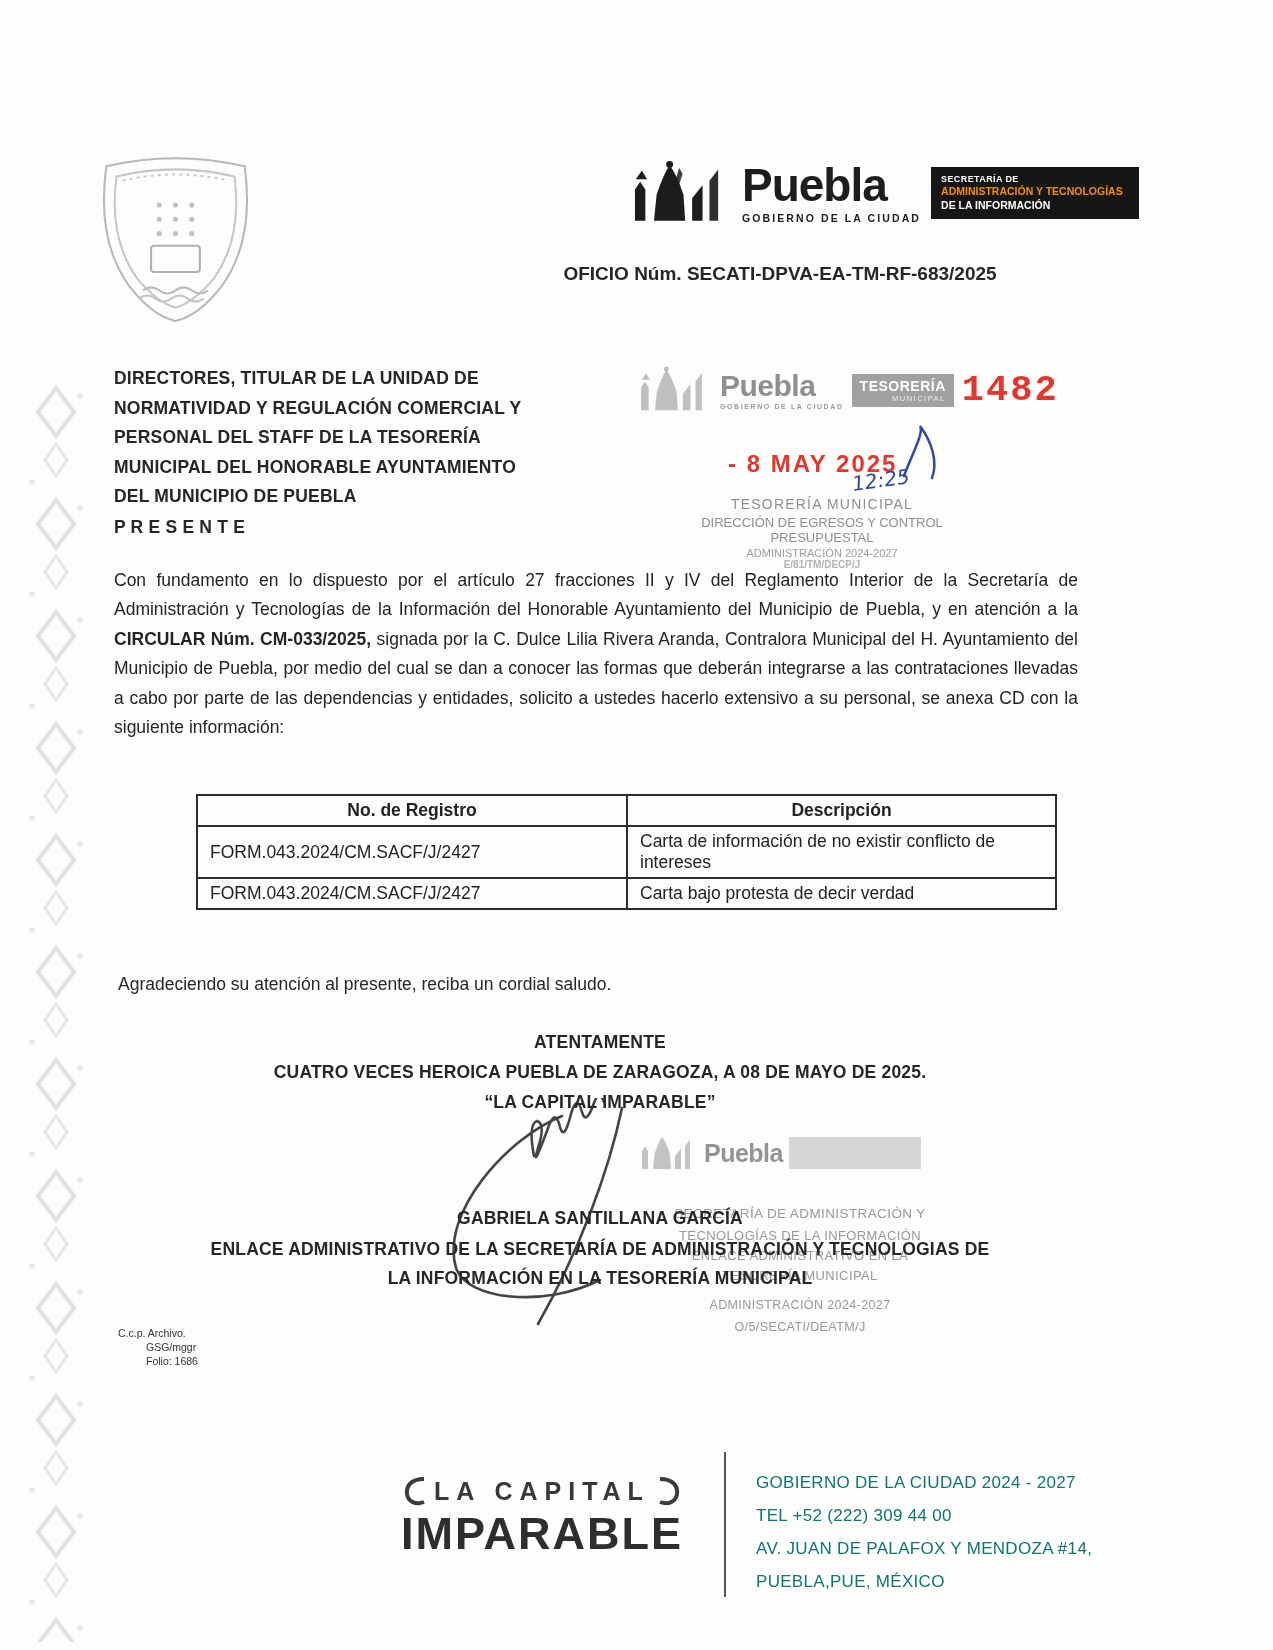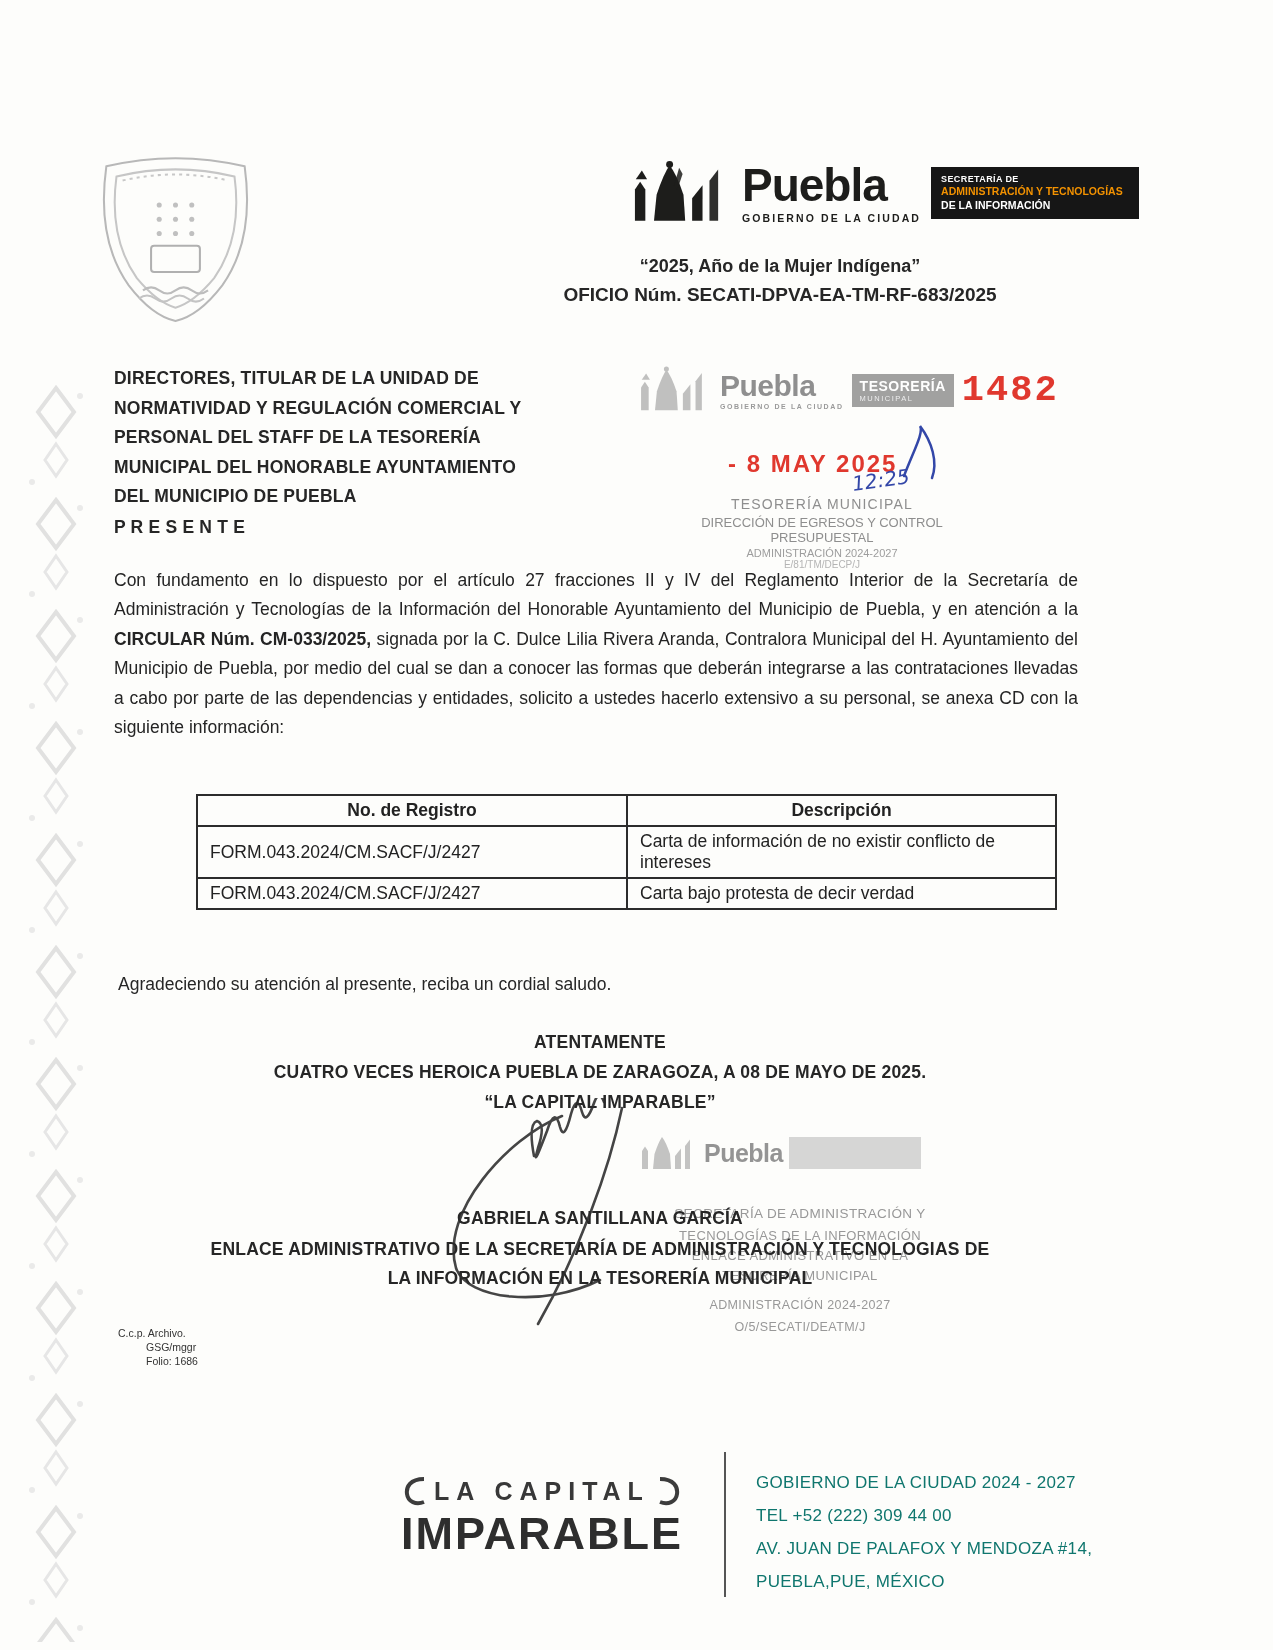--- a/index.html
+++ b/index.html
@@ -32,33 +32,33 @@
   
   .addressee { position:absolute; left:114px; top:364px; font-weight:bold; font-size:17.5px; line-height:29.5px; letter-spacing:.2px; }
   .addressee .presente { margin-top:1px; }
 
   
   .rstamp { position:absolute; left:628px; top:362px; width:470px; height:212px; }
   .rs-row { position:absolute; left:8px; top:2px; display:flex; align-items:center; gap:8px; }
   .faded { filter:grayscale(1); opacity:.55; }
   .rs-word { font-size:30px; font-weight:bold; color:#8f8f8f; line-height:1; letter-spacing:-.5px; }
   .rs-wordsub { font-size:7px; font-weight:bold; letter-spacing:1.6px; color:#9a9a9a; margin-top:2px; }
-  .tes-box { background:#919191; color:#fff; padding:4px 8px; text-align:left; opacity:.85; }
+  .tes-box { background:#919191; color:#fff; padding:4px 8px; text-align:right; opacity:.85; }
   .tes-box .t1 { font-size:14px; font-weight:bold; letter-spacing:.5px; }
   .tes-box .t2 { font-size:7.5px; letter-spacing:1.5px; color:#ececec; }
   .rs-folio { font-family:"Liberation Mono", monospace; font-weight:bold; font-size:37px; color:#e0382e; letter-spacing:2px; }
   .rs-date { position:absolute; left:100px; top:88px; color:#e0382e; font-size:24px; font-weight:600; letter-spacing:2px; }
   .rs-time { position:absolute; left:224px; top:106px; color:#3347a8; font-size:20px; font-style:italic; transform:rotate(-8deg); font-family:"DejaVu Sans", sans-serif; }
   .rs-flourish { position:absolute; left:270px; top:62px; }
   .rs-lines { position:absolute; left:8px; top:134px; width:372px; text-align:center; color:#8e8e8e; }
   .rs-lines .l1 { font-size:14px; letter-spacing:1.2px; }
   .rs-lines .l2 { font-size:13px; margin-top:3px; }
   .rs-lines .l3 { font-size:13px; }
   .rs-lines .l4 { font-size:11px; color:#9d9d9d; margin-top:2px; }
-  .rs-lines .l5 { font-size:10px; color:#b4b4b4; }
+  .rs-lines .l5 { font-size:10px; color:#b4b4b4;font-weight:bold; }
 
   
   .body-par { position:absolute; left:114px; top:566px; width:964px; font-size:17.5px; line-height:29.4px; text-align:justify; color:#242424; }
   .body-par b { font-weight:bold; }
 
   
   .doc-table { position:absolute; left:196px; top:794px; border-collapse:collapse; font-size:17.5px; color:#222; }
   .doc-table th, .doc-table td { border:2px solid #2c2c2c; }
   .doc-table th { font-weight:bold; text-align:center; padding:4px 8px; }
   .doc-table td { padding:4px 12px; vertical-align:middle; }
@@ -163,21 +163,20 @@
       <div class="wordsub">GOBIERNO DE LA CIUDAD</div>
     </div>
     <div class="sec-box">
       <div class="bb1">SECRETARÍA DE</div>
       <div class="bb2">ADMINISTRACIÓN Y TECNOLOGÍAS</div>
       <div class="bb3">DE LA INFORMACIÓN</div>
     </div>
   </div>
 
   <div class="hdr-lines">
-    <div class="year-legend">“2025, Año de la Mujer Indígena”</div>
     <div class="oficio-num">OFICIO Núm. SECATI-DPVA-EA-TM-RF-683/2025</div>
   </div>
 
   <div class="addressee">
     <div>DIRECTORES, TITULAR DE LA UNIDAD DE</div>
     <div>NORMATIVIDAD Y REGULACIÓN COMERCIAL Y</div>
     <div>PERSONAL DEL STAFF DE LA TESORERÍA</div>
     <div>MUNICIPAL DEL HONORABLE AYUNTAMIENTO</div>
     <div>DEL MUNICIPIO DE PUEBLA</div>
     <div class="presente">P R E S E N T E</div>

